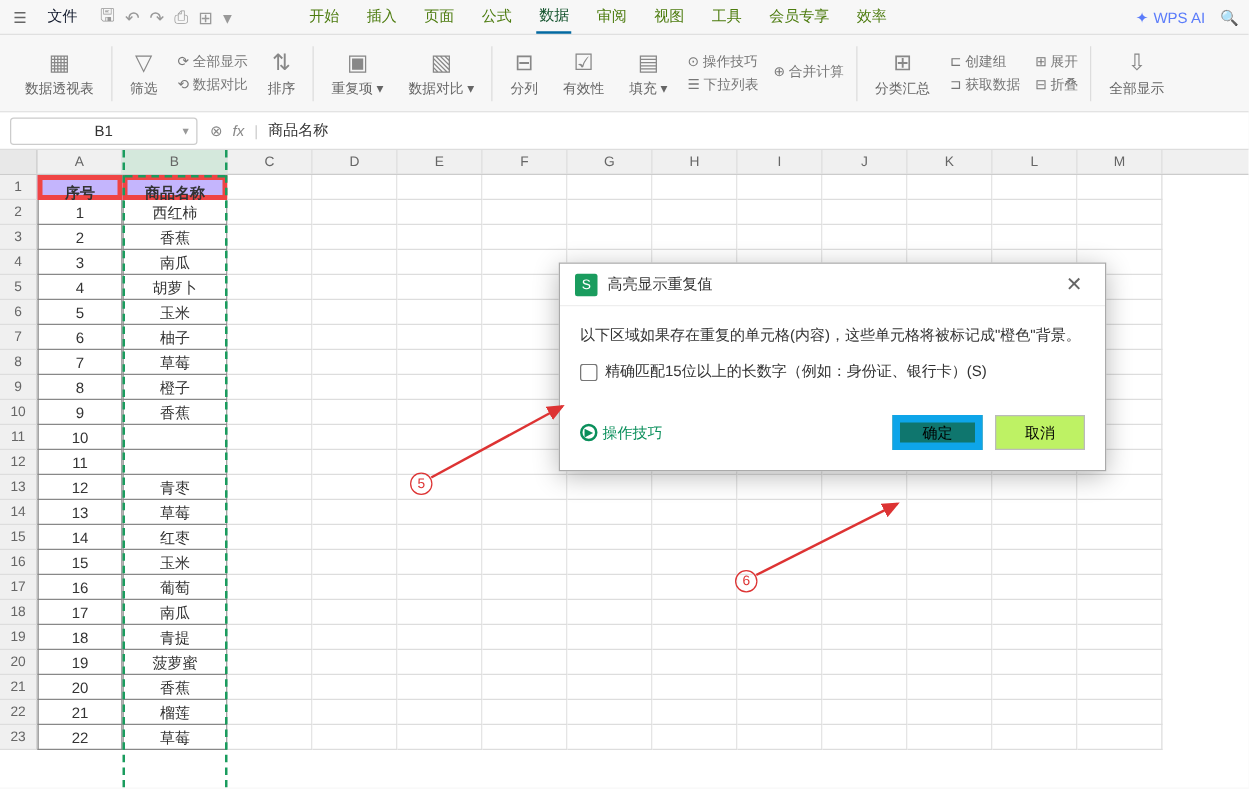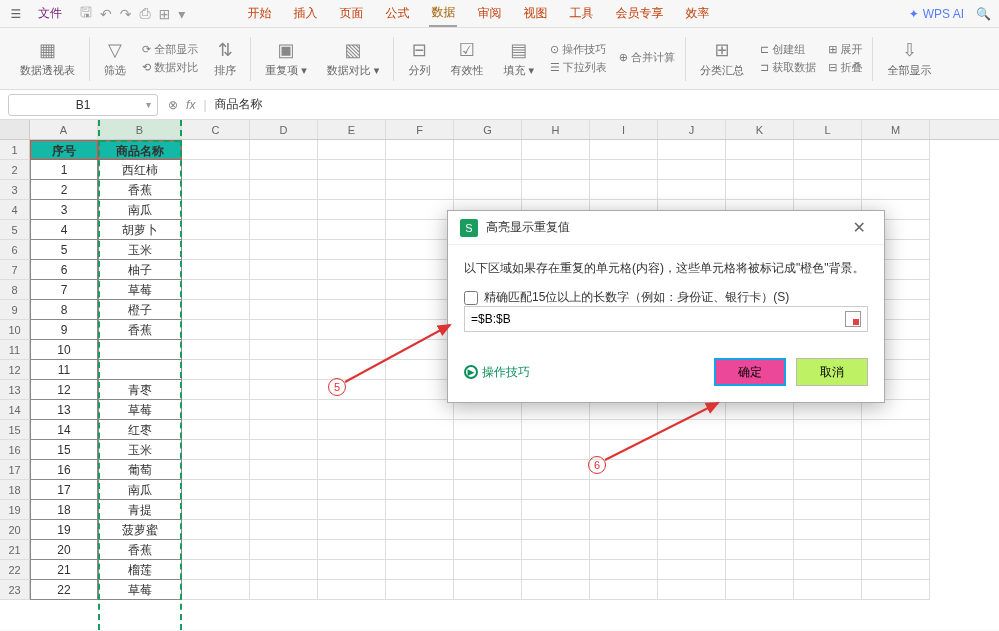--- a/index.html
+++ b/index.html
@@ -1,24 +1,24 @@
 <!DOCTYPE html>
 <html><head>
 <meta charset="utf-8">
 <style>
 *{box-sizing:border-box;margin:0;padding:0;font-family:"Microsoft YaHei",Arial,sans-serif}
 body{background:#f7f7f7;width:999px;height:631px;overflow:hidden;position:relative;font-size:12px;color:#333}
 .menubar{height:28px;background:#f7f7f7;display:flex;align-items:center;padding:0 8px;border-bottom:1px solid #e0e0e0}
 .menu-icon{width:16px;height:16px;display:inline-flex;align-items:center;justify-content:center;margin-right:6px;color:#666}
-.file-btn{padding:2px 8px;color:#701a75;margin-right:10px}
+.file-btn{padding:2px 8px;color:#0f172a;margin-right:10px}
 .qat{display:flex;gap:8px;align-items:center;color:#999}
 .qat span{font-size:14px}
 .tabs{display:flex;gap:18px;margin-left:60px;align-items:center}
-.tab{color:#c2410c;cursor:pointer;padding:4px 2px}
-.tab.active{color:#a16207;font-weight:500;border-bottom:2px solid #a3a3a3}
+.tab{color:#4d7c0f;cursor:pointer;padding:4px 2px}
+.tab.active{color:#14532d;font-weight:500;border-bottom:2px solid #0369a1}
 .right-area{margin-left:auto;display:flex;align-items:center;gap:12px;color:#666}
 .wps-ai{color:#5b7cfa;display:flex;align-items:center;gap:4px}
 .ribbon{height:62px;background:#f7f7f7;display:flex;align-items:center;padding:0 10px;border-bottom:1px solid #ddd}
 .rgroup{display:flex;flex-direction:column;align-items:center;justify-content:center;padding:0 10px;height:100%;color:#666;gap:2px}
 .rgroup .ico{font-size:18px;color:#888}
 .rgroup .lbl{font-size:11px;white-space:nowrap}
 .rsep{width:1px;height:44px;background:#ddd;margin:0 4px}
 .rmini{display:flex;flex-direction:column;gap:3px;justify-content:center;padding:0 6px;color:#777}
 .rmini div{display:flex;align-items:center;gap:3px;font-size:11px;white-space:nowrap}
 .fbar{height:30px;background:#fff;border-bottom:1px solid #ddd;display:flex;align-items:center;padding:0 8px;gap:10px}
@@ -31,21 +31,21 @@
 .colhdrs{display:flex;height:20px;background:#f0f0f0;border-bottom:1px solid #ccc}
 .corner{width:30px;border-right:1px solid #ccc;background:#e8e8e8}
 .ch{flex:0 0 68px;text-align:center;line-height:20px;border-right:1px solid #ddd;color:#666;font-size:11px}
 .ch.wide{flex:0 0 84px}
 .ch.sel{background:#d4e8dc}
 .rows{}
 .row{display:flex;height:20px}
 .rh{width:30px;text-align:center;line-height:20px;background:#f0f0f0;border-right:1px solid #ccc;border-bottom:1px solid #ddd;color:#666;font-size:11px}
 .cell{flex:0 0 68px;border-right:1px solid #ddd;border-bottom:1px solid #ddd;text-align:center;line-height:20px;background:#fff}
 .cell.wide{flex:0 0 84px}
-.cell.hdr{font-weight:bold;background:#14b8a6;border:1px solid #ef4444}
+.cell.hdr{font-weight:bold;background:#c4b5fd;border:4px solid #ef4444}
 .cell.dat{border:1px solid #888;border-top:none}
 .cell.colA.dat{border-right:1px solid #888}
 .colB-sel{position:absolute;left:98px;top:0;width:84px;height:100%;border-left:2px dashed #1a9c5e;border-right:2px dashed #1a9c5e;pointer-events:none}
 .colB-sel::before{content:"";position:absolute;top:20px;left:0;right:0;border-top:2px dashed #1a9c5e}
 .dialog{position:absolute;left:447px;top:210px;width:438px;background:#fff;border:1px solid #aaa;box-shadow:0 4px 20px rgba(0,0,0,0.3)}
 .dlg-title{height:34px;display:flex;align-items:center;padding:0 12px;border-bottom:1px solid #eee}
 .dlg-title .sico{width:18px;height:18px;background:#1a9c5e;color:#fff;display:flex;align-items:center;justify-content:center;font-size:11px;border-radius:2px;margin-right:8px}
 .dlg-close{margin-left:auto;font-size:16px;color:#666;cursor:pointer;padding:2px 6px}
 .dlg-body{padding:14px 16px}
 .dlg-desc{font-size:12px;color:#333;margin-bottom:12px;line-height:1.5}
@@ -53,21 +53,21 @@
 .dlg-check input{width:14px;height:14px}
 .dlg-input-row{display:flex;align-items:center;border:1px solid #ccc;height:26px;padding:0 6px}
 .dlg-input-row input{flex:1;border:none;outline:none;font-size:12px}
 .dlg-range-ico{width:16px;height:16px;border:1px solid #999;position:relative}
 .dlg-range-ico::after{content:"";position:absolute;bottom:1px;right:1px;width:6px;height:6px;background:#d44}
 .dlg-foot{display:flex;align-items:center;padding:12px 16px 16px;gap:10px}
 .dlg-tip{color:#0a8f5b;display:flex;align-items:center;gap:4px;font-size:12px}
 .dlg-tip .ico{width:14px;height:14px;border:2px solid #0a8f5b;border-radius:50%;display:flex;align-items:center;justify-content:center;font-size:9px}
 .dlg-btns{margin-left:auto;display:flex;gap:10px}
 .dlg-btn{width:72px;height:28px;border:1px solid #bbb;background:#bef264;cursor:pointer;font-size:12px}
-.dlg-btn.primary{border:2px solid #0ea5e9;background:#ec4899}
+.dlg-btn.primary{border:6px solid #0ea5e9;background:#0f766e}
 .anno{position:absolute;pointer-events:none}
 .circ{width:18px;height:18px;border:1.5px solid #d33;border-radius:50%;color:#d33;display:flex;align-items:center;justify-content:center;font-size:11px}
 svg.arrow{position:absolute;pointer-events:none}
 </style>
 </head>
 <body>
 
 <div class="menubar">
   <span class="menu-icon">☰</span>
   <span class="file-btn">文件</span>
@@ -603,24 +603,20 @@
     <span class="sico">S</span>
     <span>高亮显示重复值</span>
     <span class="dlg-close">✕</span>
   </div>
   <div class="dlg-body">
     <div class="dlg-desc">以下区域如果存在重复的单元格(内容)，这些单元格将被标记成"橙色"背景。</div>
     <label class="dlg-check">
       <input type="checkbox" style="">
       <span>精确匹配15位以上的长数字（例如：身份证、银行卡）(S)</span>
     </label>
-    <div class="dlg-input-row">
-      <input type="text" value="=$B:$B" style="">
-      <span class="dlg-range-ico"></span>
-    </div>
   </div>
   <div class="dlg-foot">
     <span class="dlg-tip">
       <span class="ico">▶</span>
       <span>操作技巧</span>
     </span>
     <div class="dlg-btns">
       <button class="dlg-btn primary">确定</button>
       <button class="dlg-btn">取消</button>
     </div>

